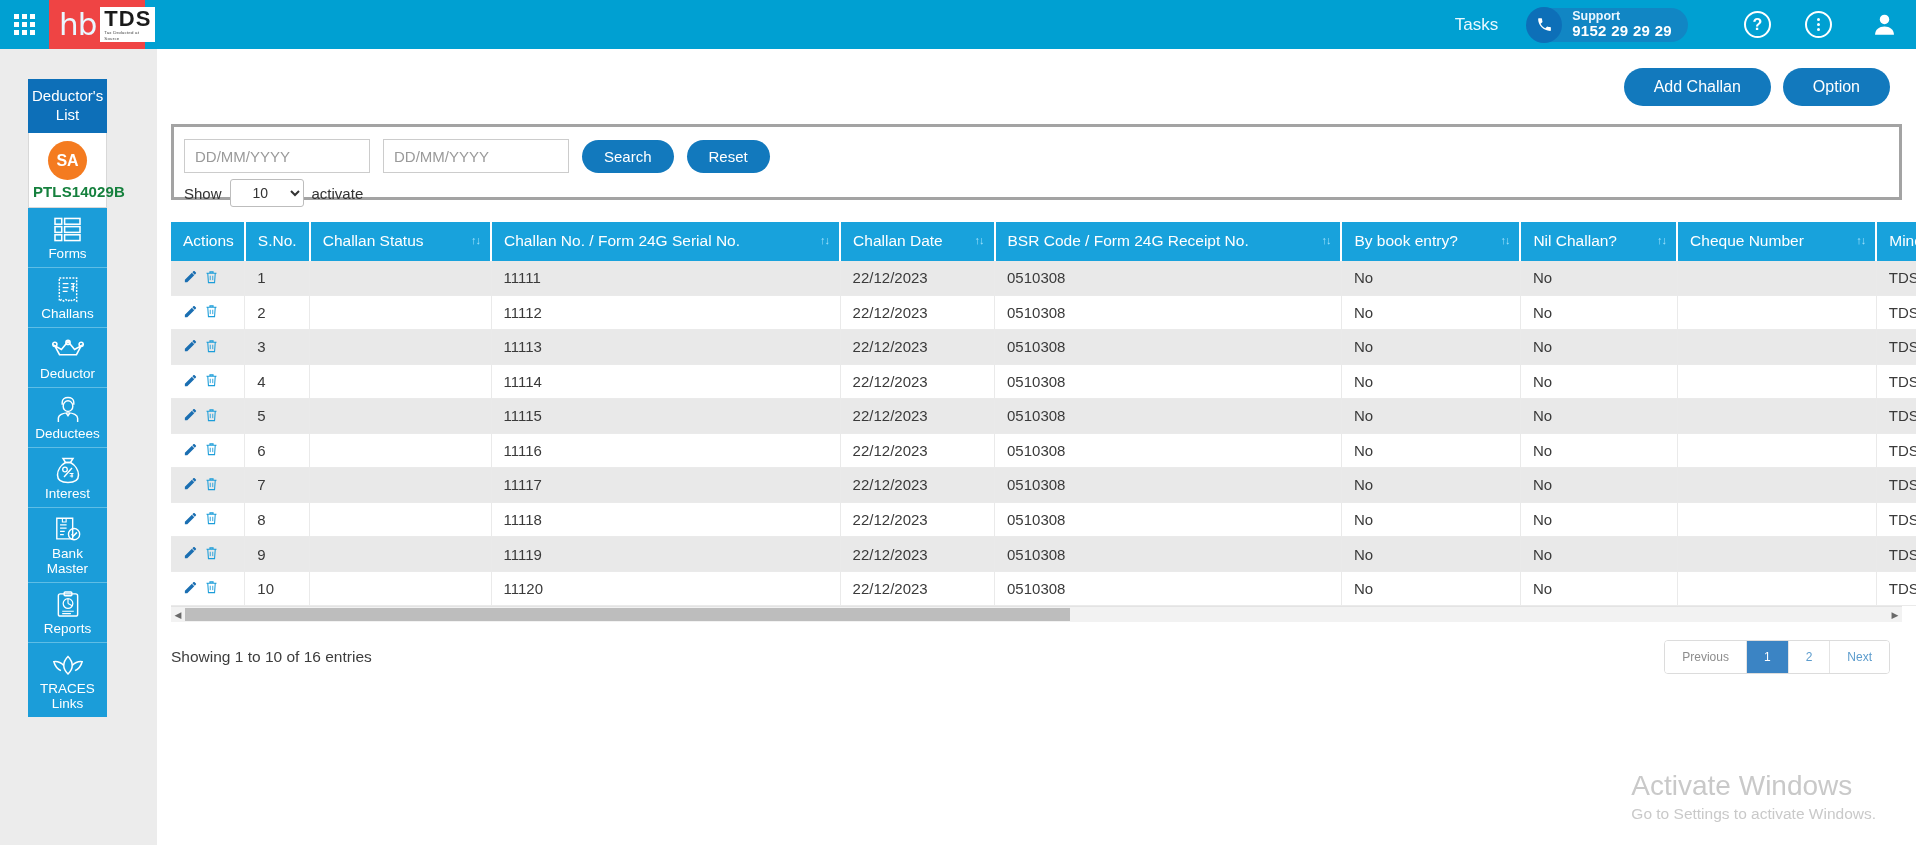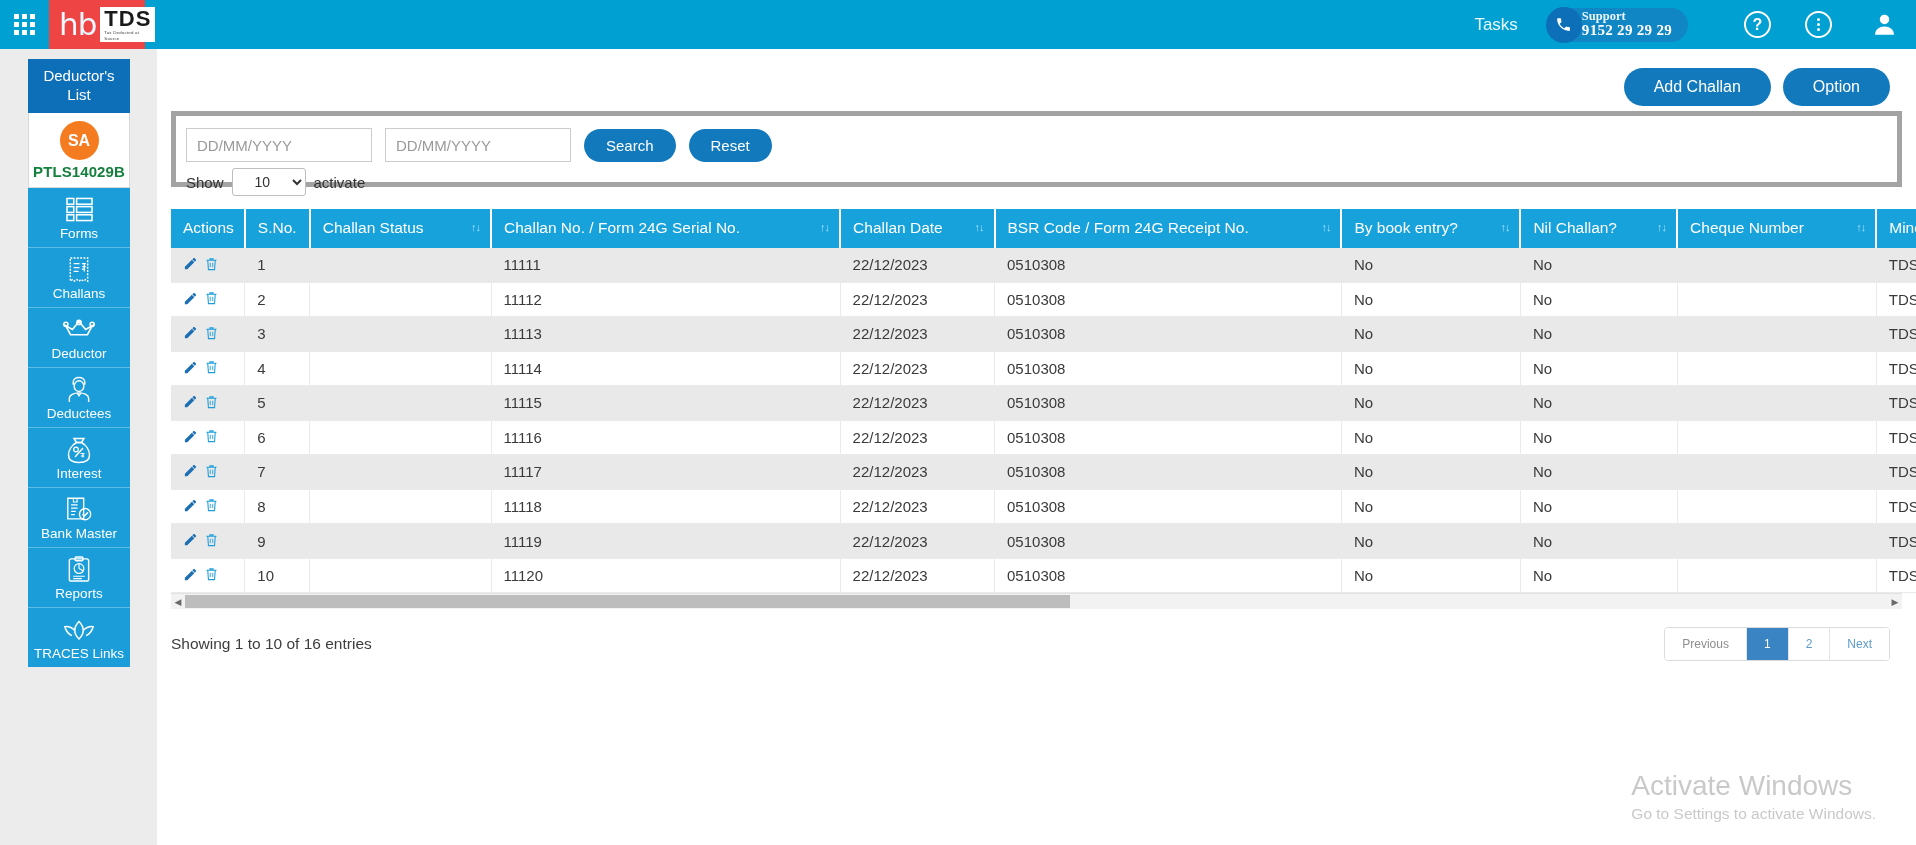--- a/index.html
+++ b/index.html
@@ -49,41 +49,41 @@
   .tasks-link { color:#e8f8ff; font-size:17px; margin-right:12px; cursor:pointer; }
   .support-pill {
     display:flex; align-items:center; background:#1186c4; border-radius: 22px;
     height: 34px; padding-right: 16px; position: relative; margin-right: 22px;
   }
   .phone-circle {
     width: 36px; height: 36px; border-radius:50%; background:#0d6fb8;
     display:flex; align-items:center; justify-content:center; flex:0 0 36px;
     margin-left: -1px;
   }
-  .support-text { margin-left: 0; line-height: 1.05; font-family: Liberation Serif, serif; }
+  .support-text { margin-left: 10px; line-height: 1.05; }
   .support-label { color:#eaf6ff; font-size: 12.5px; font-weight:700; }
   .support-num { color:#ffffff; font-size: 15px; font-weight:700; letter-spacing:.3px; }
   .icon-circle {
     width:27px; height:27px; border-radius:50%; border:2px solid #fff;
     display:flex; align-items:center; justify-content:center; color:#fff;
     font-size:16px; font-weight:700; margin-left: 17px; cursor:pointer;
   }
   .dots-v { display:flex; flex-direction:column; gap:2px; align-items:center; }
   .dots-v i { width:3px; height:3px; background:#fff; border-radius:50%; display:block; }
   .user-icon { margin-left: 22px; cursor:pointer; }
 
   
   .shell { display:flex; height: 796px; }
 
   
   .sidebar {
     width: 157px; background: #ececec; flex: 0 0 157px;
     padding: 10px 0 0 28px;
   }
-  .side-inner { width: 102px; }
+  .side-inner { width: 79px; margin-top: 20px; }
   .side-head {
     background:#0d6fb8; color:#fff; text-align:center;
     font-size:15px; line-height:19px; padding: 7px 4px 9px 4px;
   }
   .side-profile {
     background:#fff; text-align:center; padding: 8px 4px 7px 4px;
     border:1px solid #d8d8d8; border-top:none;
   }
   .avatar {
     width:39px; height:39px; border-radius:50%; background:#f47b20;
@@ -111,21 +111,21 @@
   .crumb .last { color:#444; }
   .crumb-btns { margin-left:auto; display:flex; gap:12px; }
   .btn-pill {
     background:#1279bd; color:#fff; border:none; border-radius:22px;
     font-size:16px; padding: 10px 24px; cursor:pointer;
     font-family: "Liberation Sans", sans-serif;
   }
   .btn-pill.wide { padding: 10px 30px; }
 
   .filter-box {
-    margin: 6px 14px 0 14px; border: 5px solid #a3a3a3;
+    margin: 19px 14px 0 14px; border: 3px solid #a3a3a3;
     height: 76px; padding: 12px 0 0 10px; position:relative;
   }
   .filter-row { display:flex; align-items:center; gap: 13px; }
   .date-input {
     width: 186px; height: 34px; border:1px solid #ccc; background:#fff;
     font-size:15px; color:#8a8a8a; padding: 0 10px;
     font-family:"Liberation Sans", sans-serif;
   }
   .date-input::placeholder { color:#9a9a9a; }
   .btn-blue {

